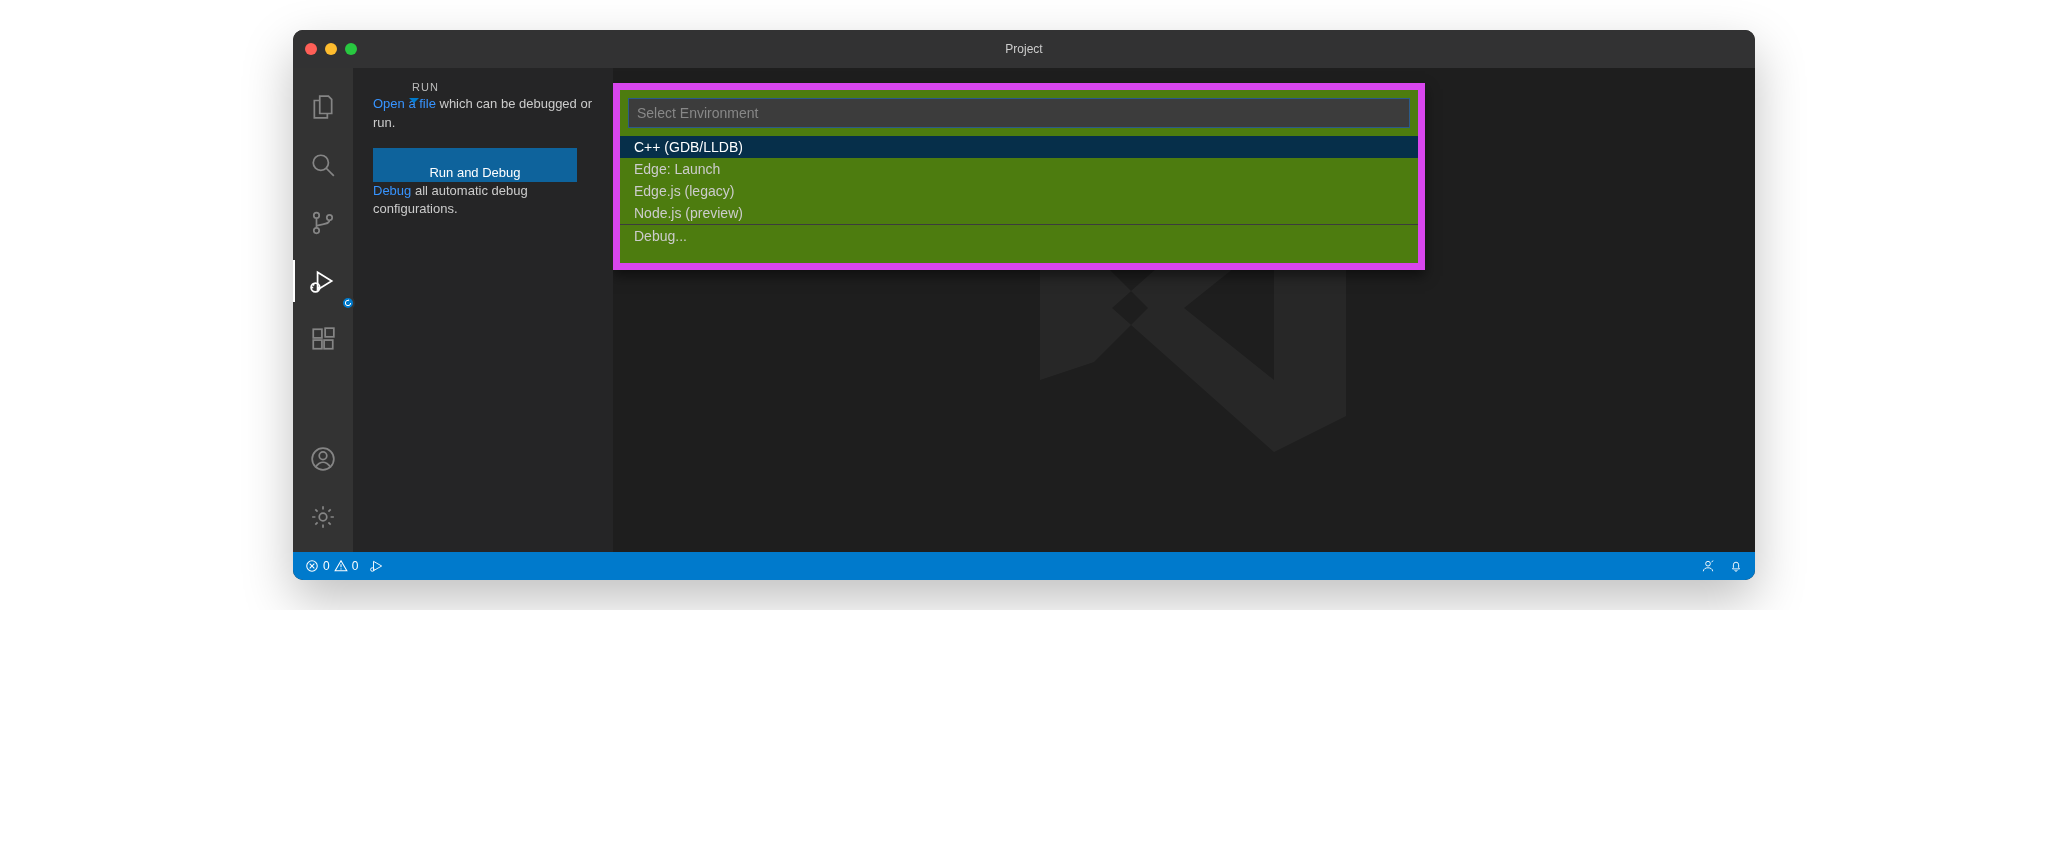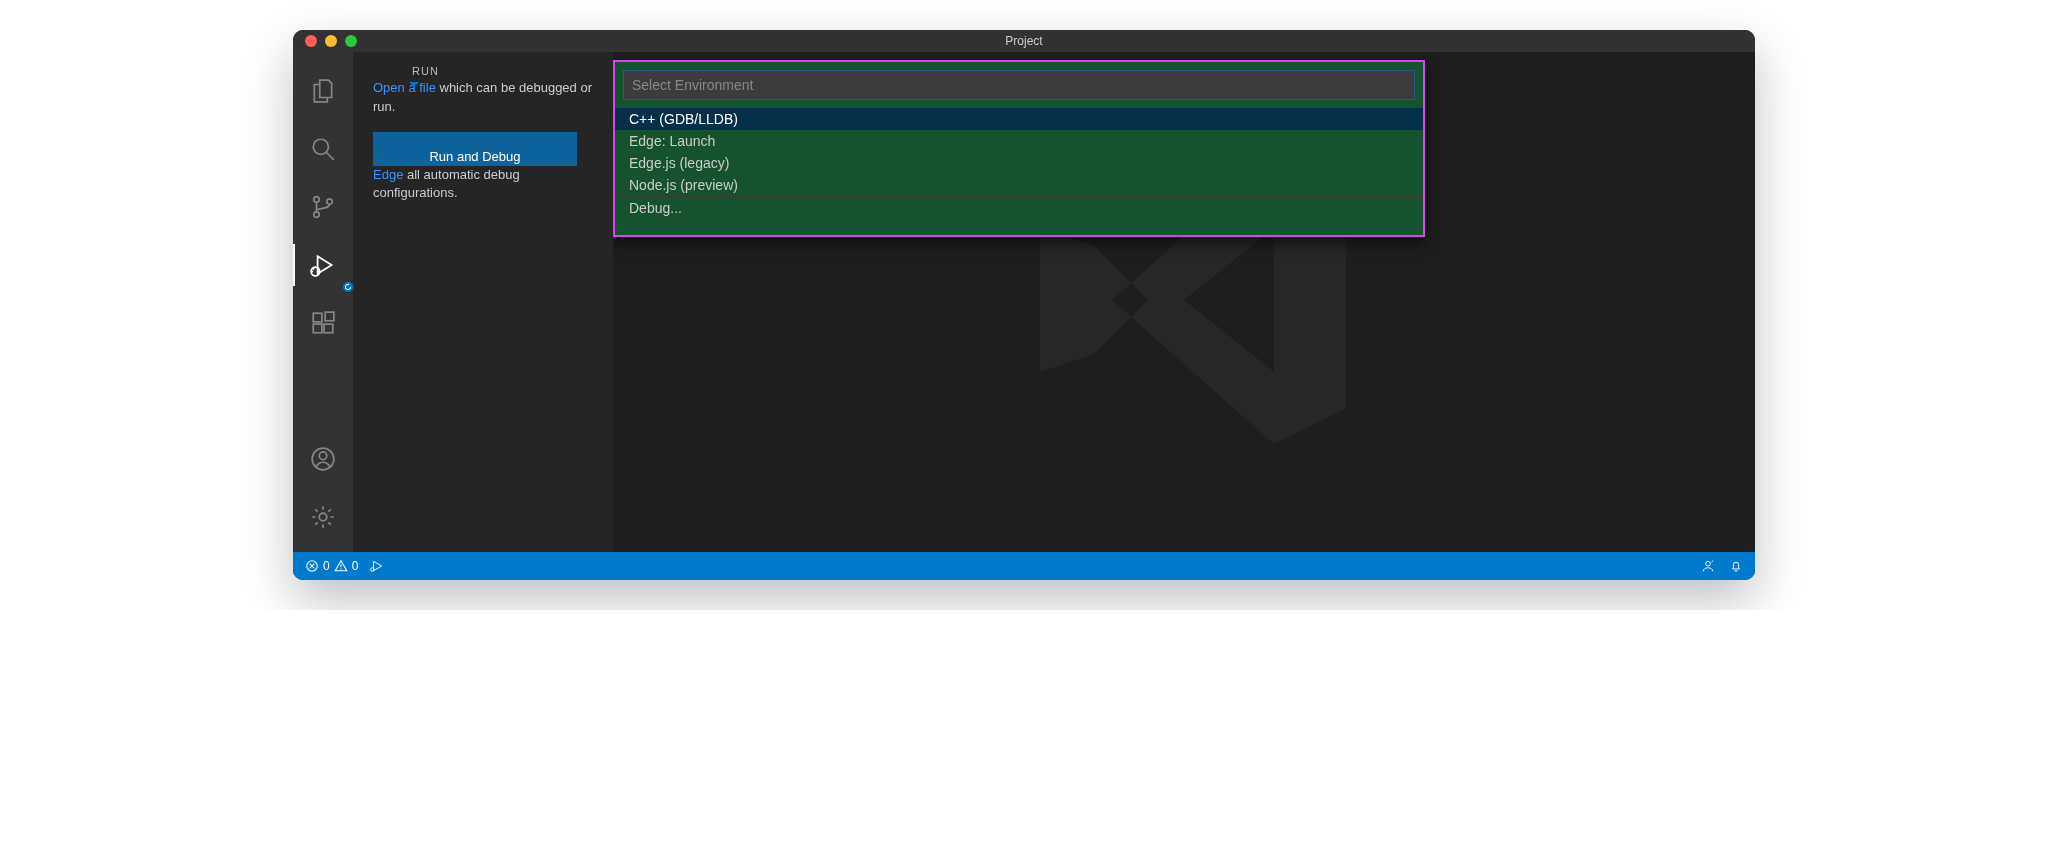--- a/index.html
+++ b/index.html
@@ -12,21 +12,21 @@
   .window {
     width: 1462px; height: 550px;
     background: #1e1e1e;
     border-radius: 10px;
     overflow: hidden;
     box-shadow: 0 20px 50px rgba(0,0,0,0.25);
     display: flex; flex-direction: column;
     position: relative;
   }
   .titlebar {
-    height: 22px; background: #323233;
+    height: 38px; background: #323233;
     display: flex; align-items: center; position: relative;
   }
   .traffic { display: flex; gap: 8px; margin-left: 12px; }
   .dot { width: 12px; height: 12px; border-radius: 50%; }
   .dot.red { background: #ff5f57; }
   .dot.yellow { background: #febc2e; }
   .dot.green { background: #28c840; }
   .title {
     position: absolute; left: 50%; transform: translateX(-50%);
     color: #ccc; font-size: 12px;
@@ -67,23 +67,23 @@
     height: 34px; width: 204px; margin-top: 16px;
     cursor: pointer; font-size: 13px;
   }
   .editor { flex: 1; background: #1e1e1e; position: relative; overflow: hidden; }
   .watermark {
     position: absolute; left: 50%; top: 50%; transform: translate(-50%,-50%);
     opacity: 0.04;
   }
   .watermark svg { width: 360px; height: 360px; fill: #fff; }
   .quickinput {
-    position: absolute; top: 8px; left: 0;
-    width: 812px; background: #14532d;
-    border: 2px solid #d946ef;
+    position: absolute; top: 15px; left: 0;
+    width: 812px; background: #4d7c0f;
+    border: 7px solid #d946ef;
     box-shadow: 0 6px 12px rgba(0,0,0,0.5);
   }
   .qi-field {
     margin: 8px; padding: 4px 8px; height: 30px;
     background: #3c3c3c; border: 1px solid #2b5a8a;
     color: #888; font-size: 14px; display: flex; align-items: center;
   }
   .qi-list { padding-bottom: 16px; }
   .qi-item {
     padding: 3px 14px; font-size: 14px; color: #ccc; cursor: pointer;
@@ -184,21 +184,21 @@
 
     <div class="sidebar">
       <div class="sidebar-title">RUN</div>
       <div class="para">
         <span class="link">Open a file</span><span> which can be debugged or run.</span>
       </div>
       <div class="btn">
         <span>Run and Debug</span>
       </div>
       <div class="para">
-        <span class="link">Edge</span><span> all automatic debug configurations.</span>
+        <span class="link">Debug</span><span> all automatic debug configurations.</span>
       </div>
     </div>
 
     <div class="editor">
       <div class="watermark">
         <svg viewBox="0 0 100 100">
             <path d="M75 10 L95 20 L95 80 L75 90 L30 50 Z M75 30 L50 50 L75 70 Z M25 35 L10 30 L10 70 L25 65 L40 50 Z"></path>
           </svg>
       </div>
 

